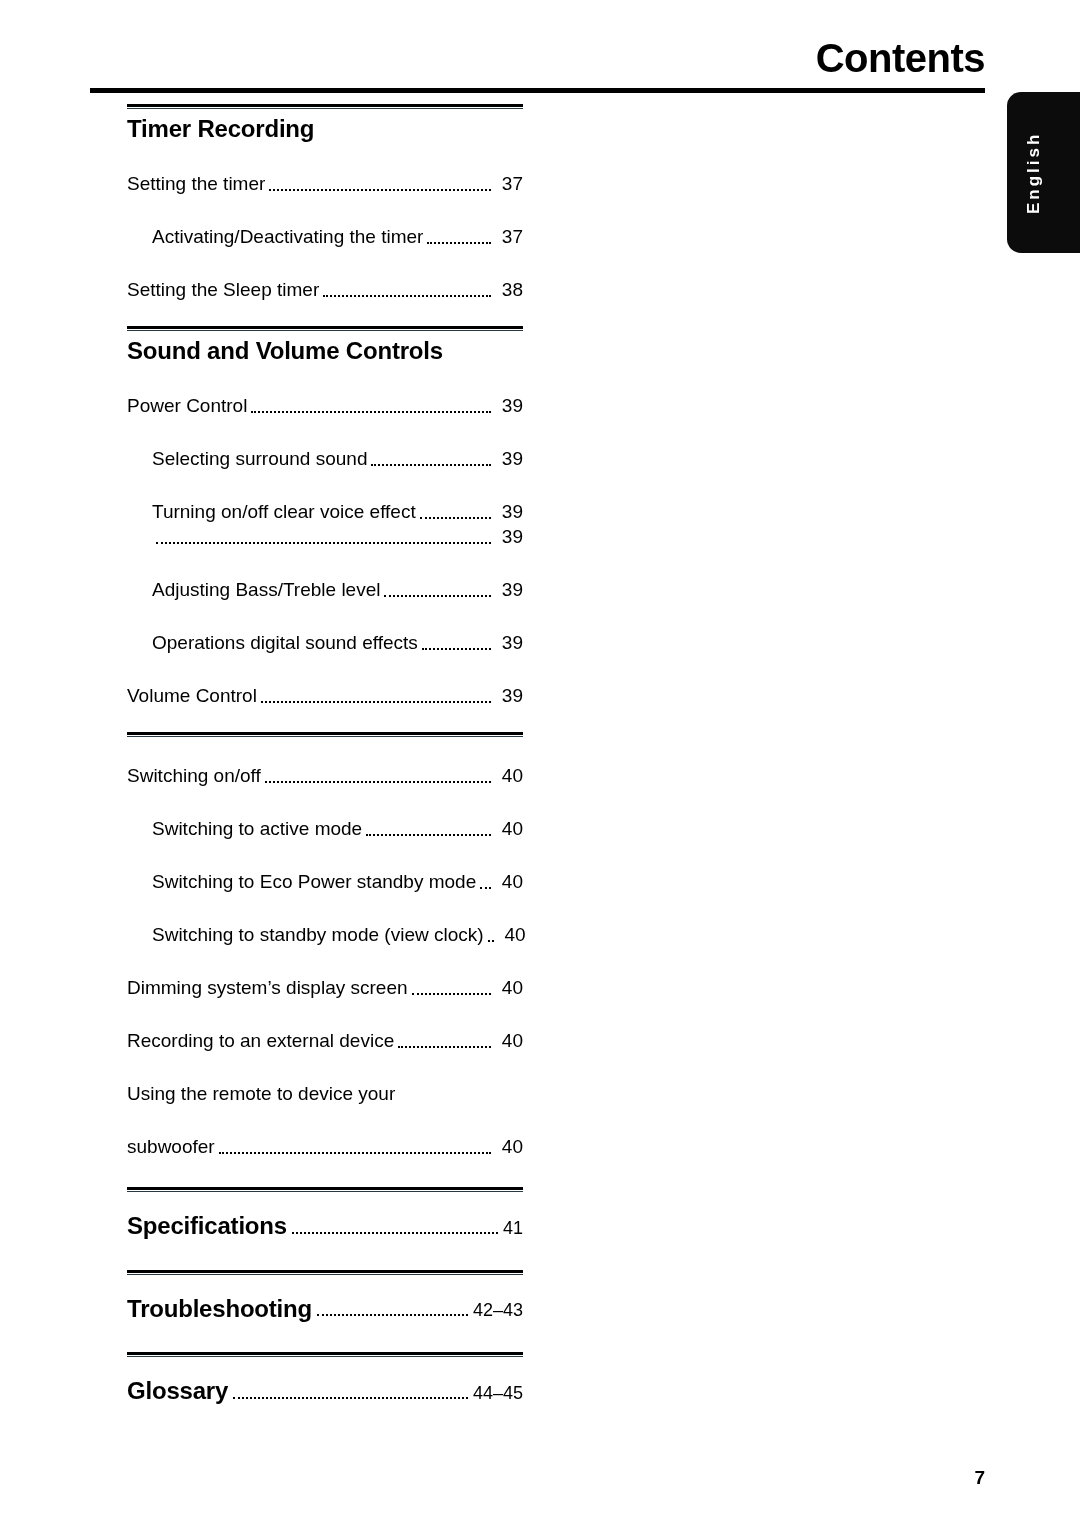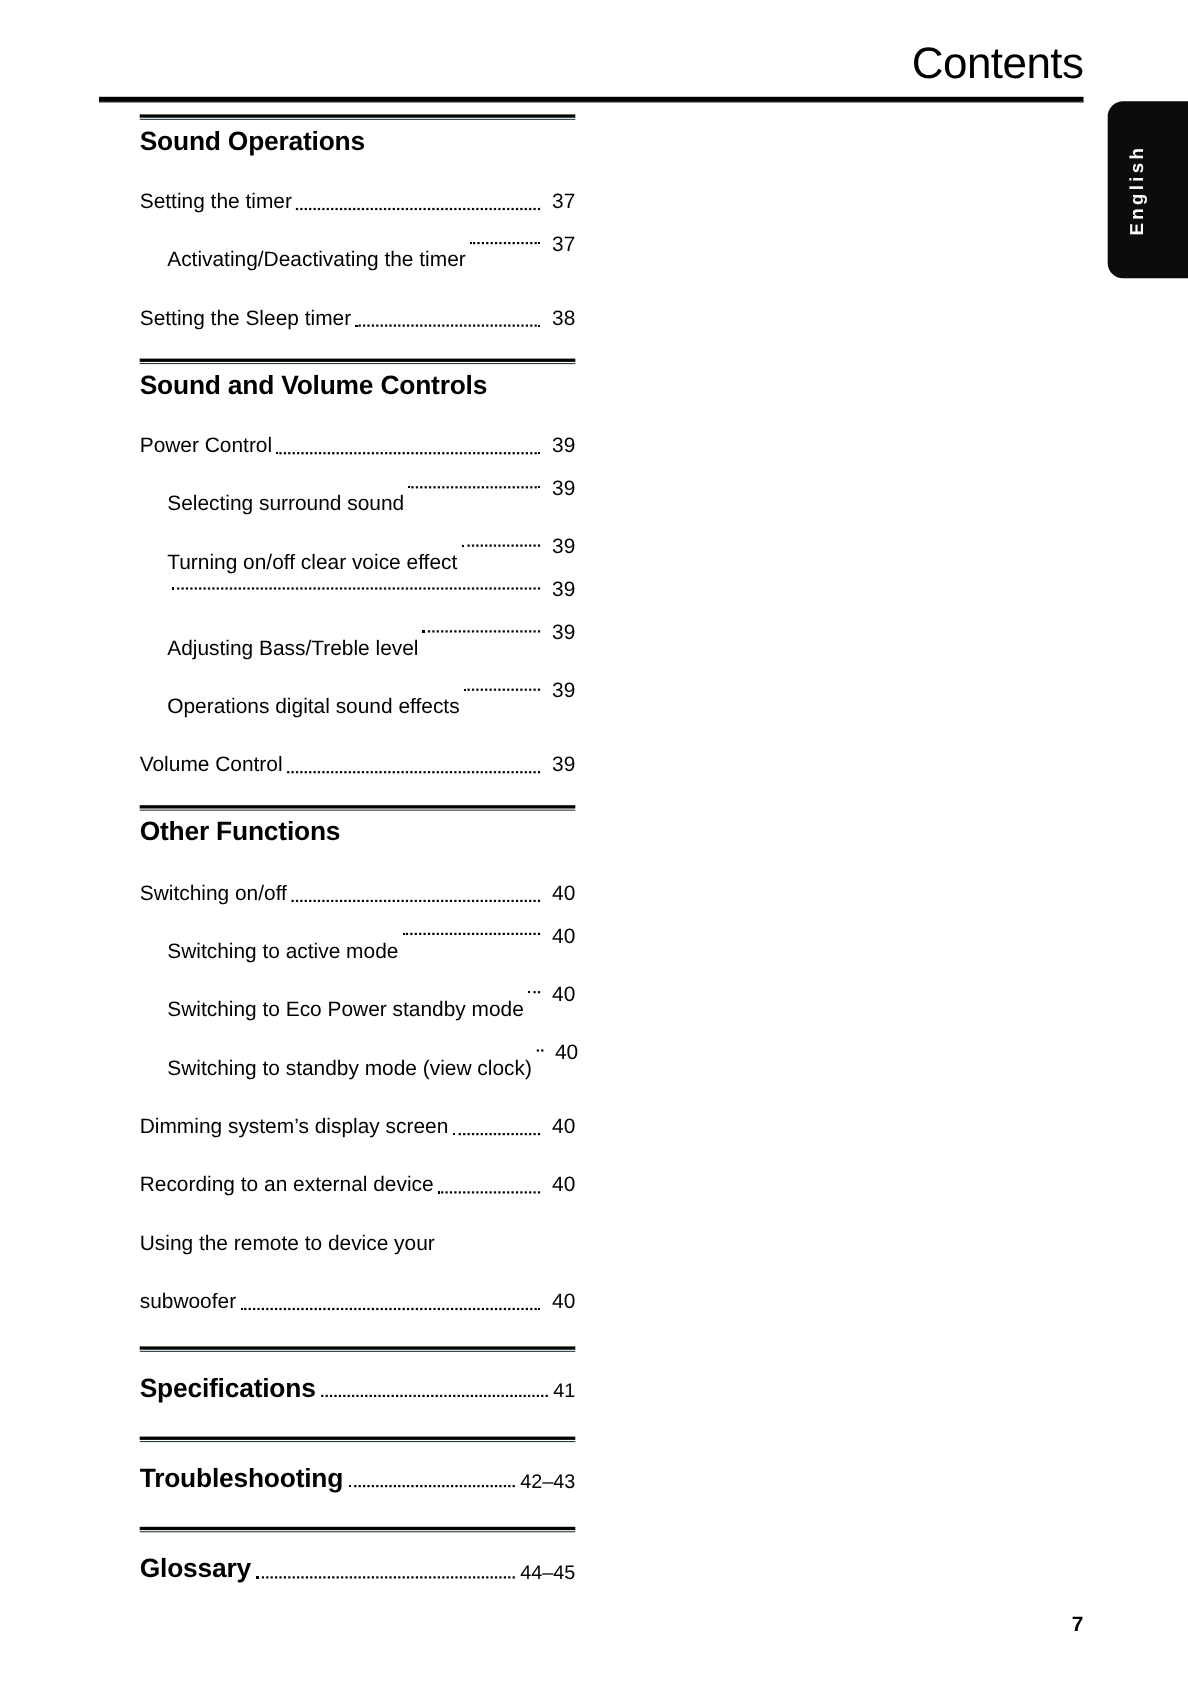--- a/index.html
+++ b/index.html
@@ -17,21 +17,21 @@
   }
 
   
   #page-title {
     position: absolute;
     top: 38px;
     left: 90px;
     width: 895px;
     text-align: right;
     font-size: 40px;
-    font-weight: normal;
+    font-weight: bold;
     letter-spacing: -0.5px;
     line-height: 1;
   }
   #header-rule {
     position: absolute;
     top: 88px;
     left: 90px;
     width: 895px;
     height: 4px;
     background: #000;
@@ -112,21 +112,20 @@
   
   .entry {
     display: flex;
     align-items: flex-end;
     font-size: 19px;
     line-height: 25px;
     white-space: nowrap;
   }
   .entry.sub {
     padding-left: 25px;
-    align-items: center;
   }
   .entry .etext {
     flex: 0 0 auto;
     margin-top: 28px;
   }
   .entry .leader {
     flex: 1 1 auto;
     overflow: hidden;
     margin: 0 1px 5px 4px;
     border-bottom: 2.5px dotted #000;
@@ -191,21 +190,21 @@
 <div id="page-title">Contents</div>
 <div id="header-rule"></div>
 
 <div id="language-tab">
   <div id="language-tab-label">English</div>
 </div>
 
 <div id="toc">
     <div class="section sec-gap-sm">
       <div class="section-rule"></div>
-      <div class="section-title">Sound Operations</div>
+      <div class="section-title">Timer Recording</div>
       <div class="entry">
         <span class="etext">Setting the timer</span>
         <span class="leader"></span>
         <span class="epage">37</span>
       </div>
       <div class="entry sub">
         <span class="etext">Activating/Deactivating the timer</span>
         <span class="leader"></span>
         <span class="epage">37</span>
       </div>
@@ -248,21 +247,20 @@
         <span class="epage">39</span>
       </div>
       <div class="entry">
         <span class="etext">Volume Control</span>
         <span class="leader"></span>
         <span class="epage">39</span>
       </div>
     </div>
     <div class="section sec-gap-lg">
       <div class="section-rule"></div>
-      <div class="section-title">Other Functions</div>
       <div class="entry">
         <span class="etext">Switching on/off</span>
         <span class="leader"></span>
         <span class="epage">40</span>
       </div>
       <div class="entry sub">
         <span class="etext">Switching to active mode</span>
         <span class="leader"></span>
         <span class="epage">40</span>
       </div>

